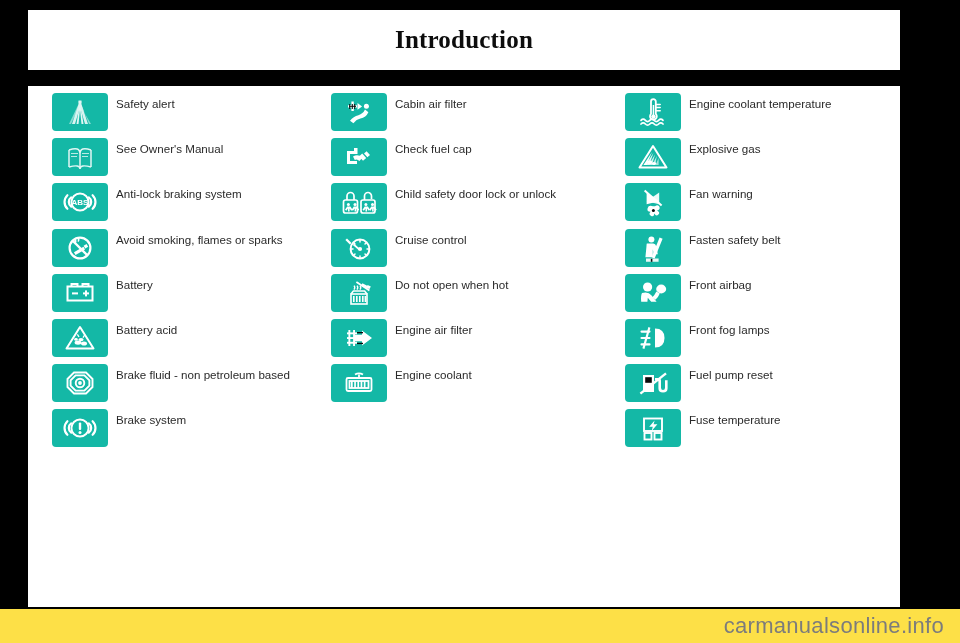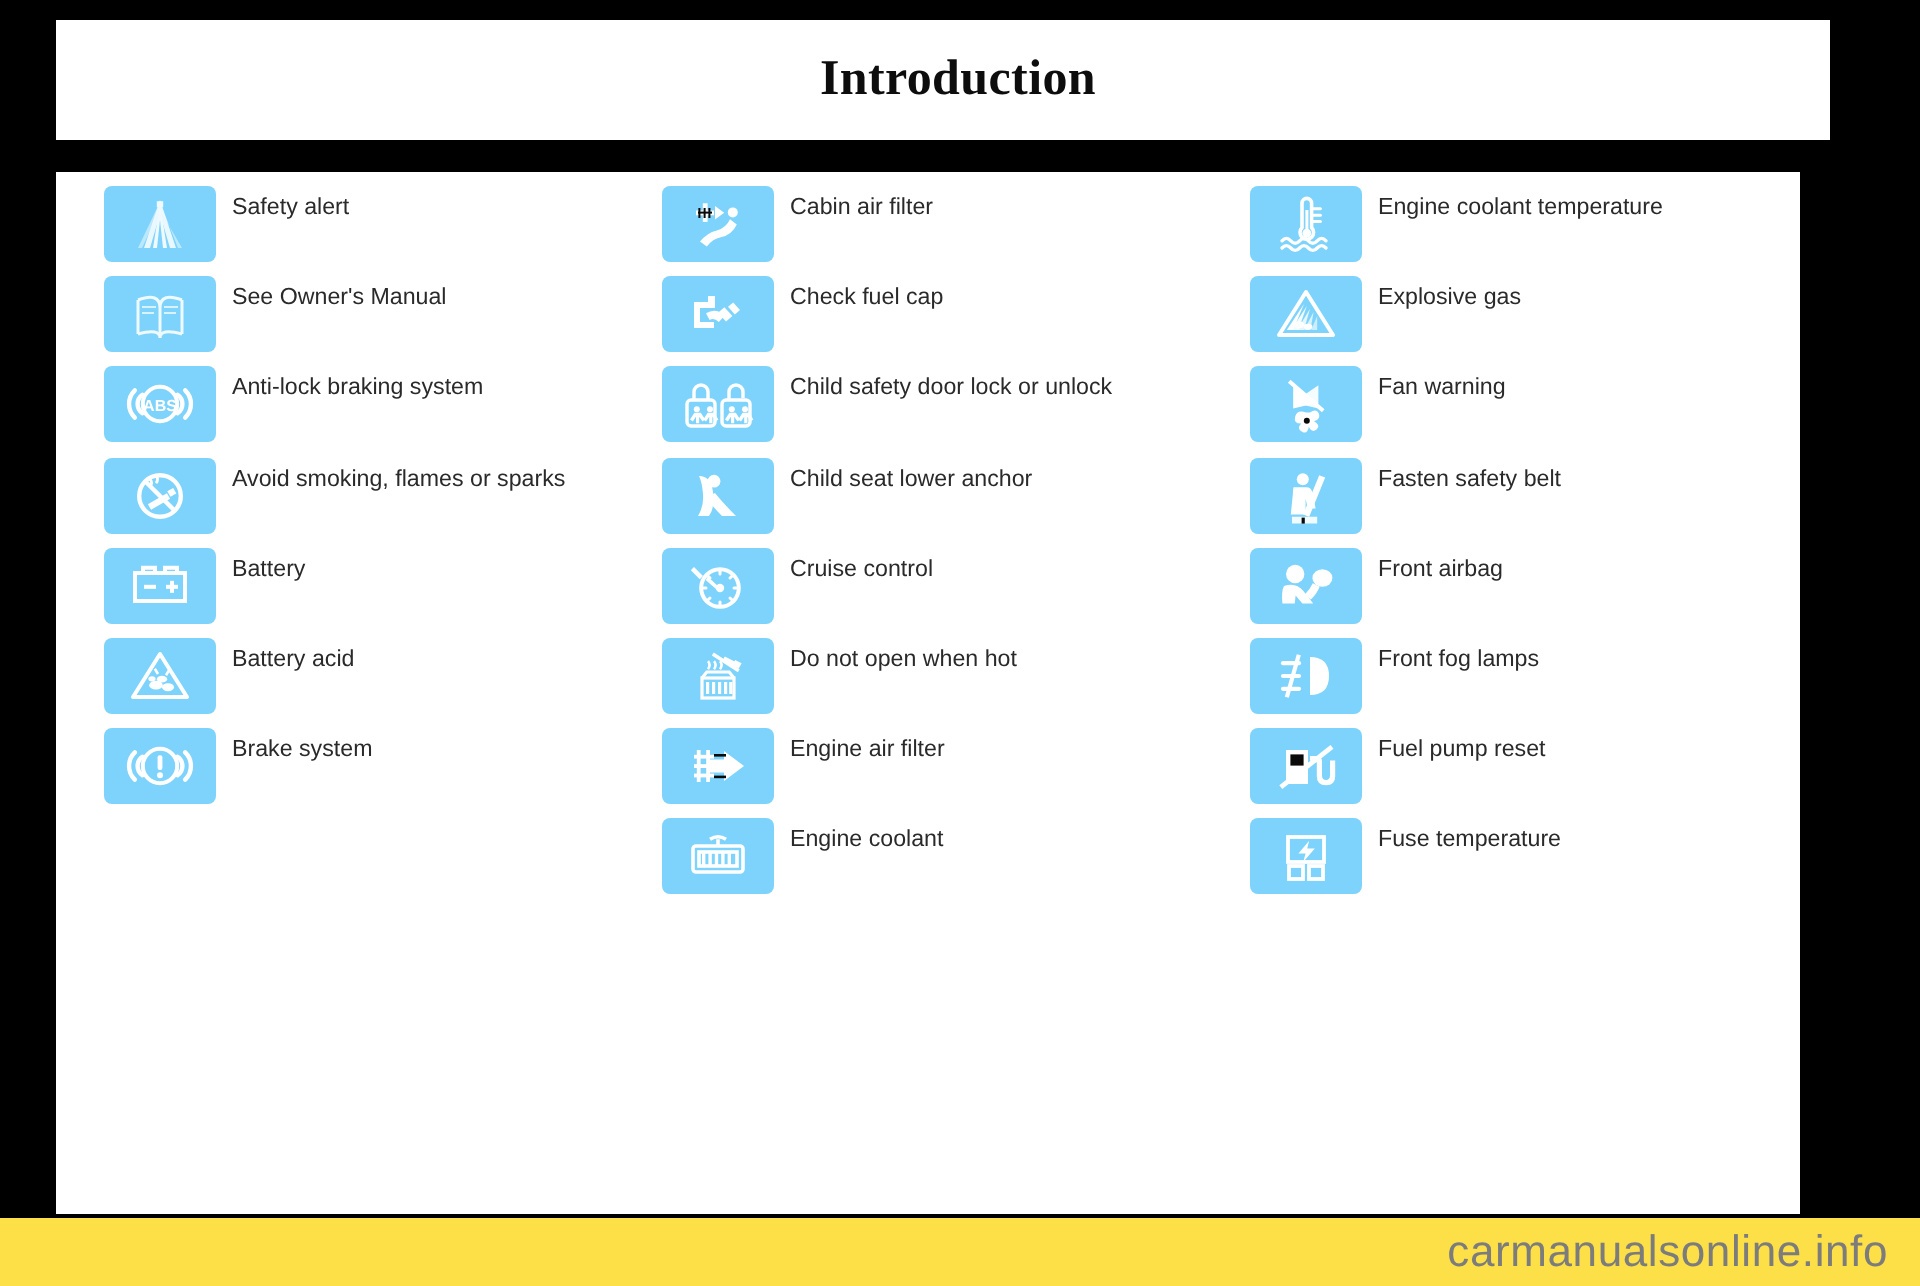--- a/index.html
+++ b/index.html
@@ -21,21 +21,21 @@
     left: 28px;
     top: 10px;
     width: 872px;
     height: 597px;
     background: #ffffff;
   }
 
   
   #header-band {
     position: absolute;
-    left: 15px;
+    left: 0;
     top: 0;
     width: 872px;
     height: 60px;
     background: #ffffff;
   }
   #page-title {
     position: absolute;
     left: 0;
     top: 0;
     width: 872px;
@@ -78,21 +78,21 @@
   .sym-row {
     position: relative;
     height: 45.2px;
   }
   .sym-icon-box {
     position: absolute;
     left: 0;
     top: 0;
     width: 56px;
     height: 38px;
-    background: #7dd3fc;
+    background: #14b8a6;
     border-radius: 4px;
     overflow: hidden;
   }
   .sym-icon-box svg {
     display: block;
     width: 56px;
     height: 38px;
   }
   .sym-label {
     position: absolute;
@@ -237,20 +237,33 @@
                 <ellipse cx="29" cy="20.6" rx="2.6" ry="1.7"></ellipse>
                 <ellipse cx="24" cy="20.4" rx="1.8" ry="1.3"></ellipse>
               </g>
               <g stroke="#ffffff" stroke-width="1.3" fill="none">
                 <path d="M27 18 l-1.6 -2.6"></path>
                 <path d="M31 18.6 l1.6 -2.6"></path>
               </g>
             </svg>
           </div>
           <div class="sym-label">Battery acid</div>
+        </div>
+        <div class="sym-row">
+          <div class="sym-icon-box">
+            <svg viewBox="0 0 56 38" xmlns="http://www.w3.org/2000/svg">
+              <g fill="none" stroke="#ffffff" stroke-width="1.9">
+                <path d="M22 8.5 h12 l6.5 6.5 v8 L34 29.5 H22 L15.5 23 v-8 Z"></path>
+                <path d="M23.6 11.4 h8.8 l5 5 v5.2 l-5 5 h-8.8 l-5 -5 v-5.2 Z"></path>
+                <circle cx="28" cy="19" r="4.3"></circle>
+              </g>
+              <circle cx="28" cy="19" r="1.9" fill="#ffffff"></circle>
+            </svg>
+          </div>
+          <div class="sym-label">Brake fluid - non petroleum based</div>
         </div>
         <div class="sym-row">
           <div class="sym-icon-box">
             <svg viewBox="0 0 56 38" xmlns="http://www.w3.org/2000/svg">
               <g fill="none" stroke="#ffffff" stroke-width="2">
                 <circle cx="28" cy="19" r="8.6"></circle>
               </g>
               <g fill="#ffffff">
                 <rect x="26.8" y="13.6" width="2.4" height="7.4" rx="1"></rect>
                 <circle cx="28" cy="23.6" r="1.5"></circle>
@@ -318,32 +331,20 @@
                 <circle cx="24" cy="21.6" r="1.5"></circle>
                 <path d="M22.8 23.4 l-2.2 3.4 l1.4 1 l1.6 -2.4 v3.2 h1.6 v-3.2 l1.6 2.4 l1.4 -1 l-2.2 -3.4 z"></path>
                 <circle cx="34.9" cy="21.6" r="1.5"></circle>
                 <path d="M33.7 23.4 l-2.2 3.4 l1.4 1 l1.6 -2.4 v3.2 h1.6 v-3.2 l1.6 2.4 l1.4 -1 l-2.2 -3.4 z"></path>
                 <circle cx="41.5" cy="21.6" r="1.5"></circle>
                 <path d="M40.3 23.4 l-2.2 3.4 l1.4 1 l1.6 -2.4 v3.2 h1.6 v-3.2 l1.6 2.4 l1.4 -1 l-2.2 -3.4 z"></path>
               </g>
             </svg>
           </div>
           <div class="sym-label">Child safety door lock or unlock</div>
-        </div>
-        <div class="sym-row">
-          <div class="sym-icon-box">
-            <svg viewBox="0 0 56 38" xmlns="http://www.w3.org/2000/svg">
-              <g fill="#ffffff">
-                <circle cx="26" cy="11.6" r="3.2"></circle>
-                <path d="M18.5 9 q6 0 7 8 q1 8 -2 12 h-5.5 q3 -5 2.5 -11 q-.5 -6 -2 -9 z"></path>
-                <path d="M26.5 17.5 q4 5 10.5 11.5 h-7 q-5.5 -5.5 -8 -9.5 z"></path>
-              </g>
-            </svg>
-          </div>
-          <div class="sym-label">Child seat lower anchor</div>
         </div>
         <div class="sym-row">
           <div class="sym-icon-box">
             <svg viewBox="0 0 56 38" xmlns="http://www.w3.org/2000/svg">
               <g fill="none" stroke="#ffffff" stroke-width="2">
                 <circle cx="29" cy="20" r="9.4"></circle>
               </g>
               <g stroke="#ffffff" stroke-width="1.5" stroke-linecap="round">
                 <path d="M22.6 13.6 l1.4 1.4"></path>
                 <path d="M29 11 v2"></path>

